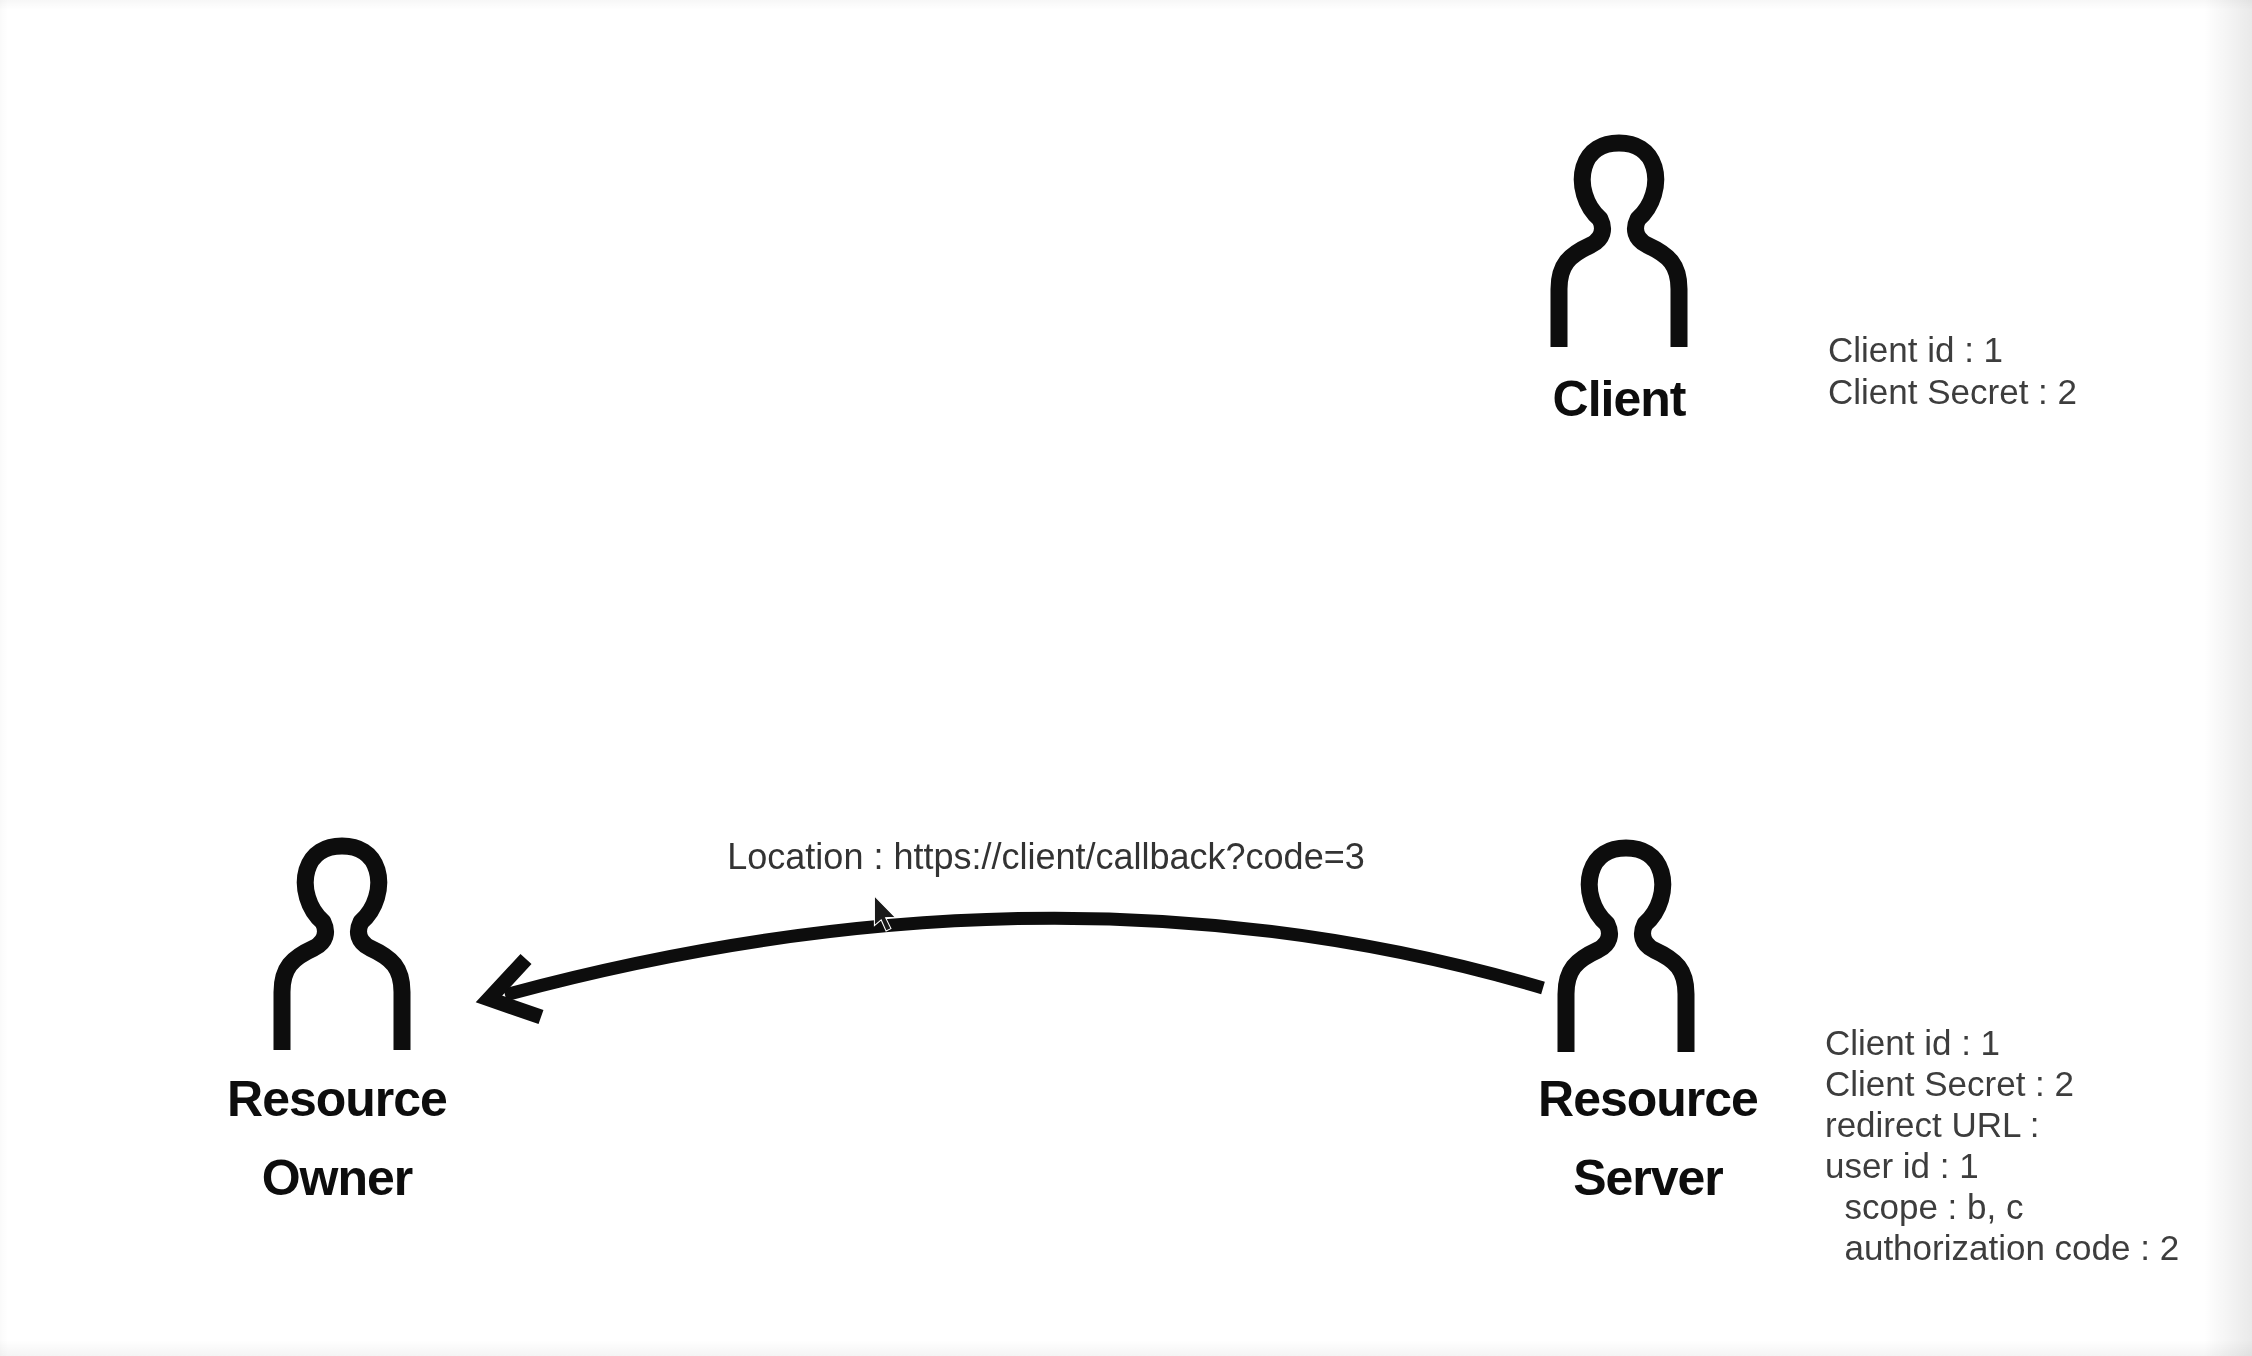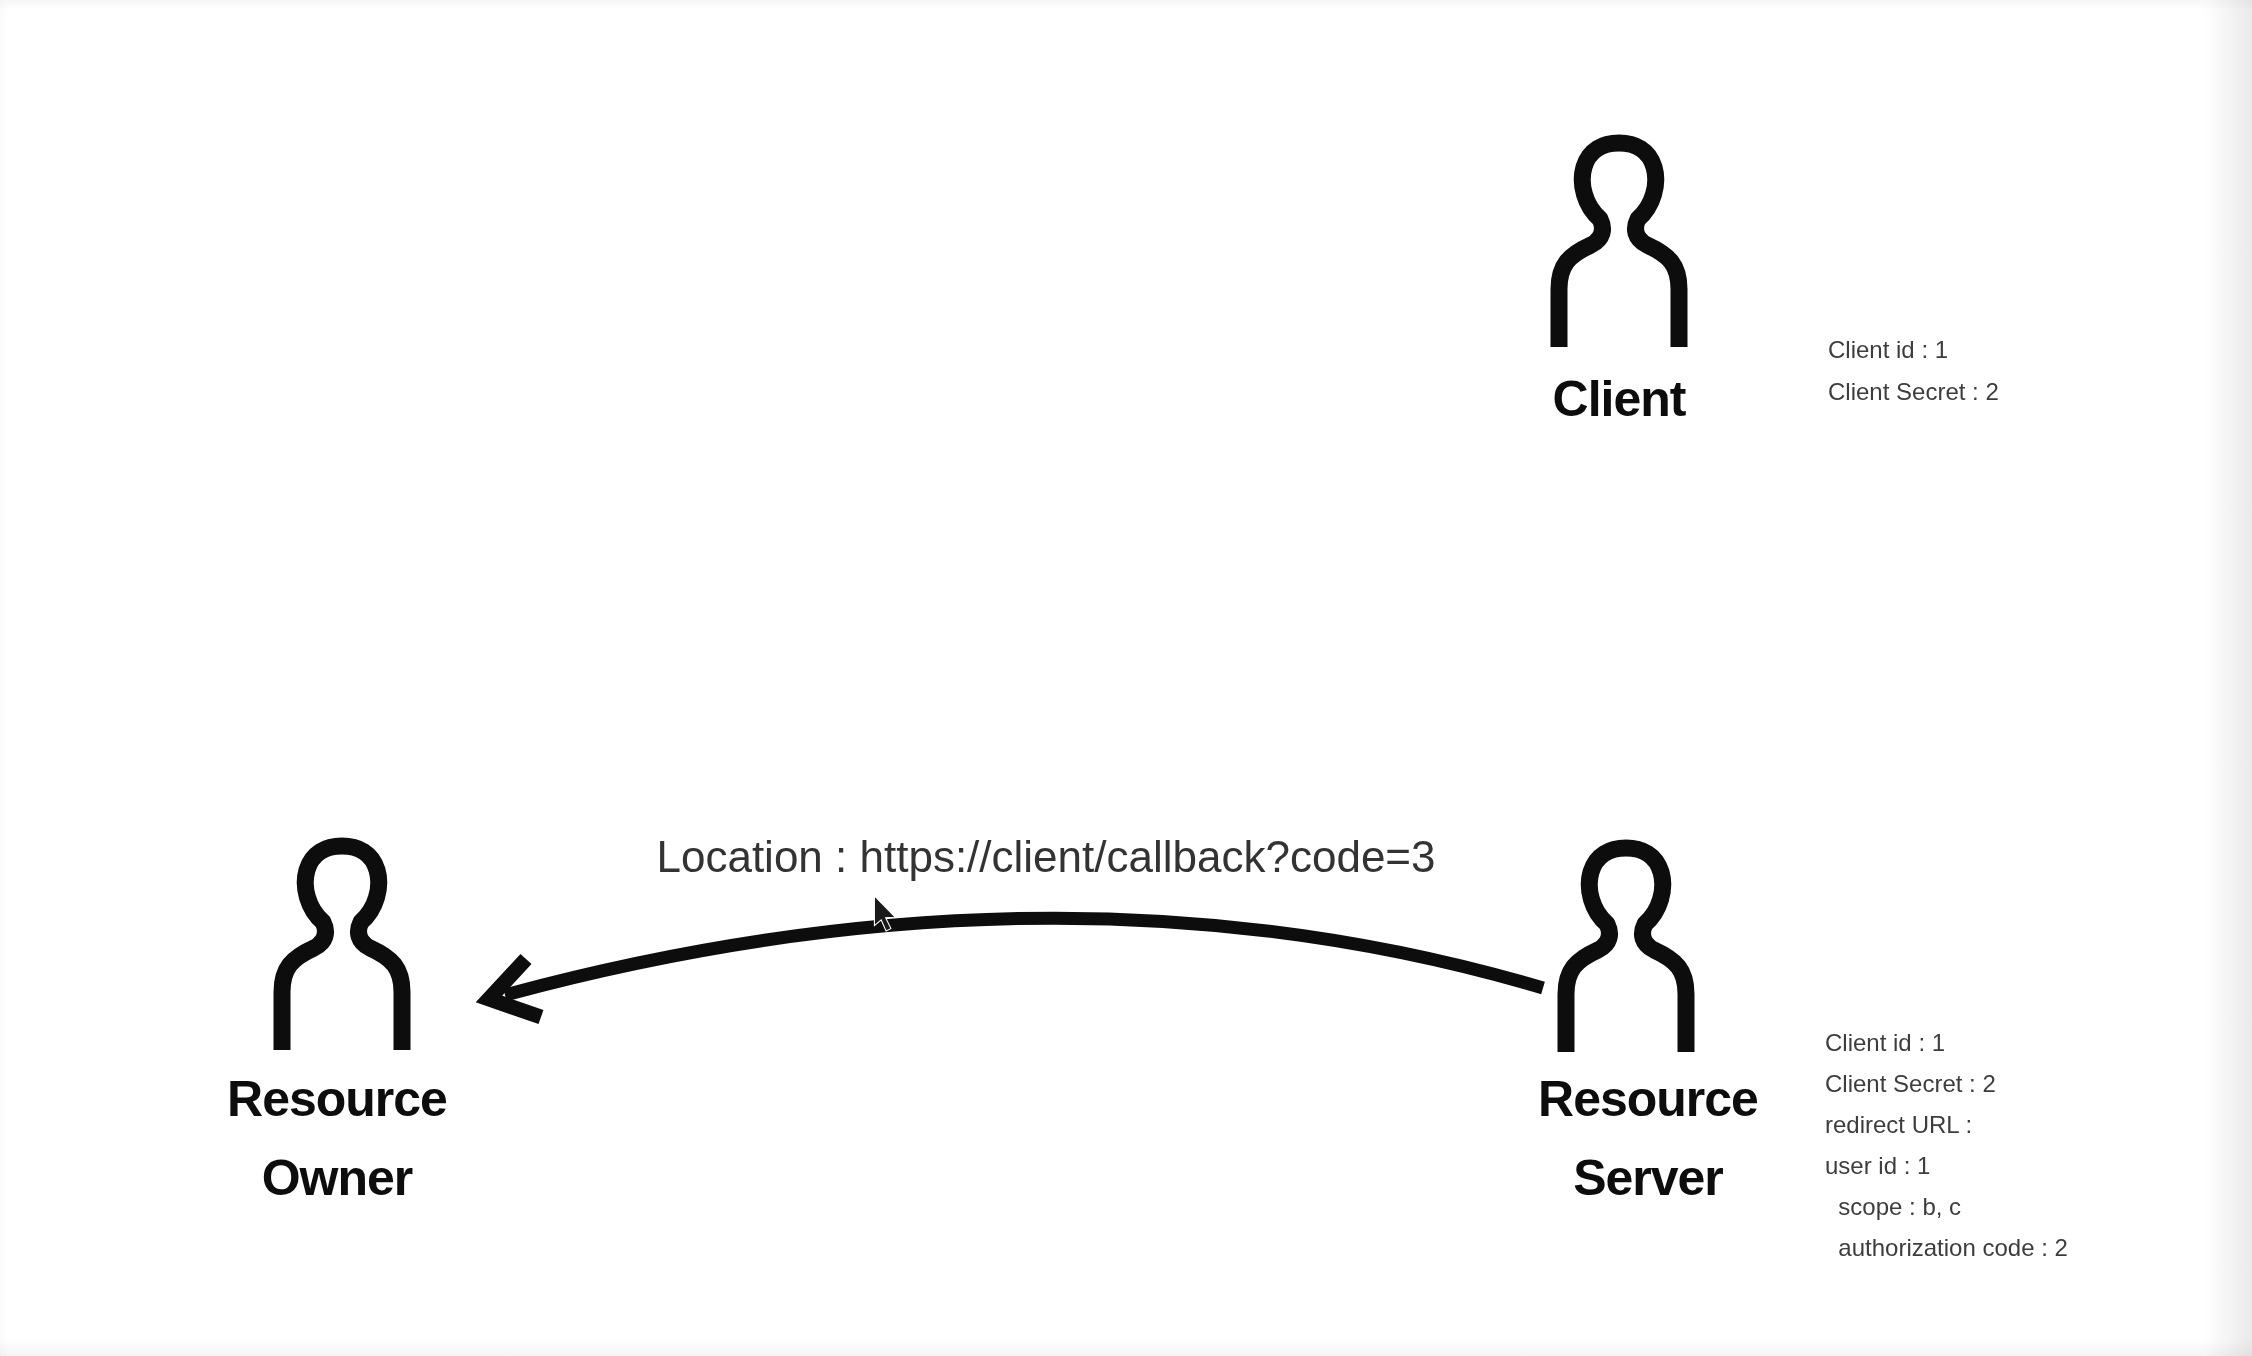--- a/index.html
+++ b/index.html
@@ -39,32 +39,32 @@
     font-weight: 700;
     font-size: 50px;
     line-height: 79px;
     letter-spacing: -1px;
     color: var(--label, #0d0d0d);
     white-space: nowrap;
   }
   .notes {
     position: absolute;
     color: var(--note, #3d3d3d);
-    font-size: 24px;
+    font-size: 35px;
     line-height: 42px;
     font-weight: 400;
   }
   .note-line { white-space: pre; }
   .flow-label {
     position: absolute;
     left: 646px;
     top: 837px;
     width: 800px;
     text-align: center;
-    font-size: 44px;
+    font-size: 36px;
     line-height: 40px;
     color: var(--location, #333333);
     white-space: nowrap;
   }
   .arrow-layer {
     position: absolute;
     left: 0; top: 0;
     width: 2252px;
     height: 1356px;
     pointer-events: none;

